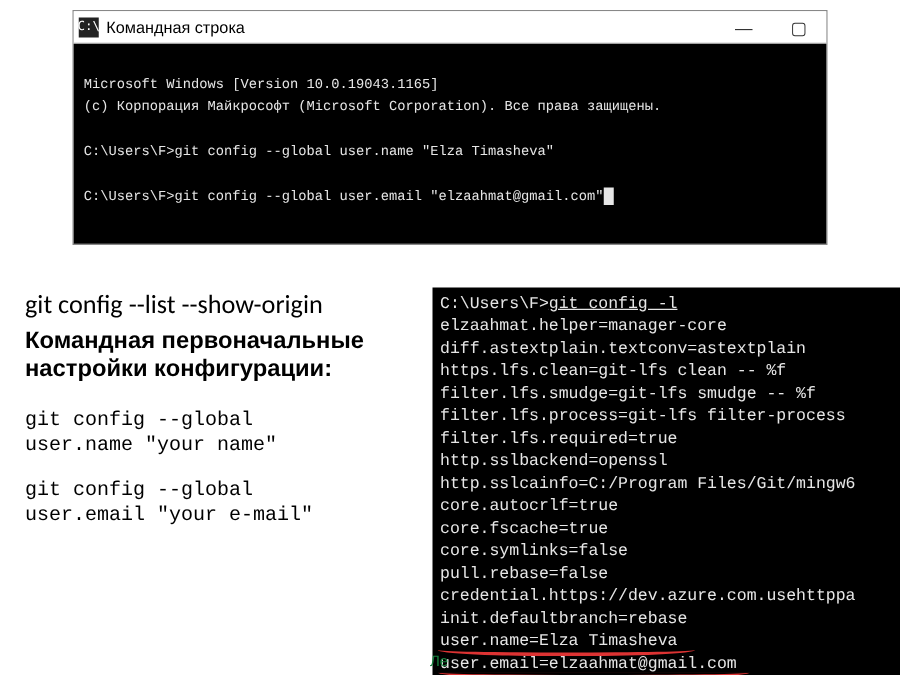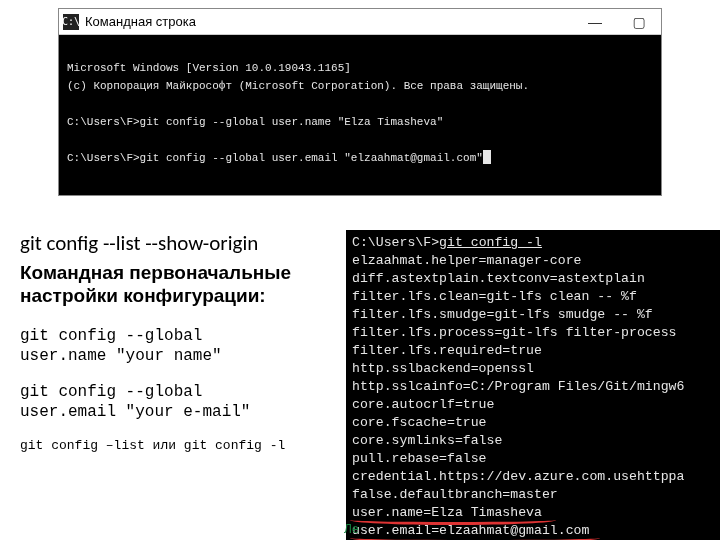--- a/index.html
+++ b/index.html
@@ -148,39 +148,38 @@
 </div>
 
 <div class="lower">
   <div class="left">
     <div class="h-mono">git config --list --show-origin</div>
     <div class="h-bold">Командная первоначальные настройки конфигурации:</div>
     <div class="snippet">git config --global
 user.name "your name"</div>
     <div class="snippet">git config --global
 user.email "your e-mail"</div>
-    <div class="see-cmd">git config –list или git config -l</div>
   </div>
 
   <div class="right">
     <div class="term2"><span>C:\Users\F&gt;</span><span class="underline-prompt">git config -l</span>
 <span>elzaahmat.helper=manager-core</span>
 <span>diff.astextplain.textconv=astextplain</span>
-<span>filter.lfs.clean=git-lfs clean -- %f</span>
+<span>https.lfs.clean=git-lfs clean -- %f</span>
 <span>filter.lfs.smudge=git-lfs smudge -- %f</span>
 <span>filter.lfs.process=git-lfs filter-process</span>
 <span>filter.lfs.required=true</span>
 <span>http.sslbackend=openssl</span>
 <span>http.sslcainfo=C:/Program Files/Git/mingw6</span>
 <span>core.autocrlf=true</span>
 <span>core.fscache=true</span>
 <span>core.symlinks=false</span>
 <span>pull.rebase=false</span>
 <span>credential.https://dev.azure.com.usehttppa</span>
-<span>false.defaultbranch=master</span>
+<span>init.defaultbranch=rebase</span>
 <span>user.name=Elza Timasheva</span>
 <span>user.email=elzaahmat@gmail.com</span>
       <div class="u1"></div>
       <div class="u2"></div>
     </div>
   </div>
 </div>
 
 <span class="faded">Ле</span>
 

